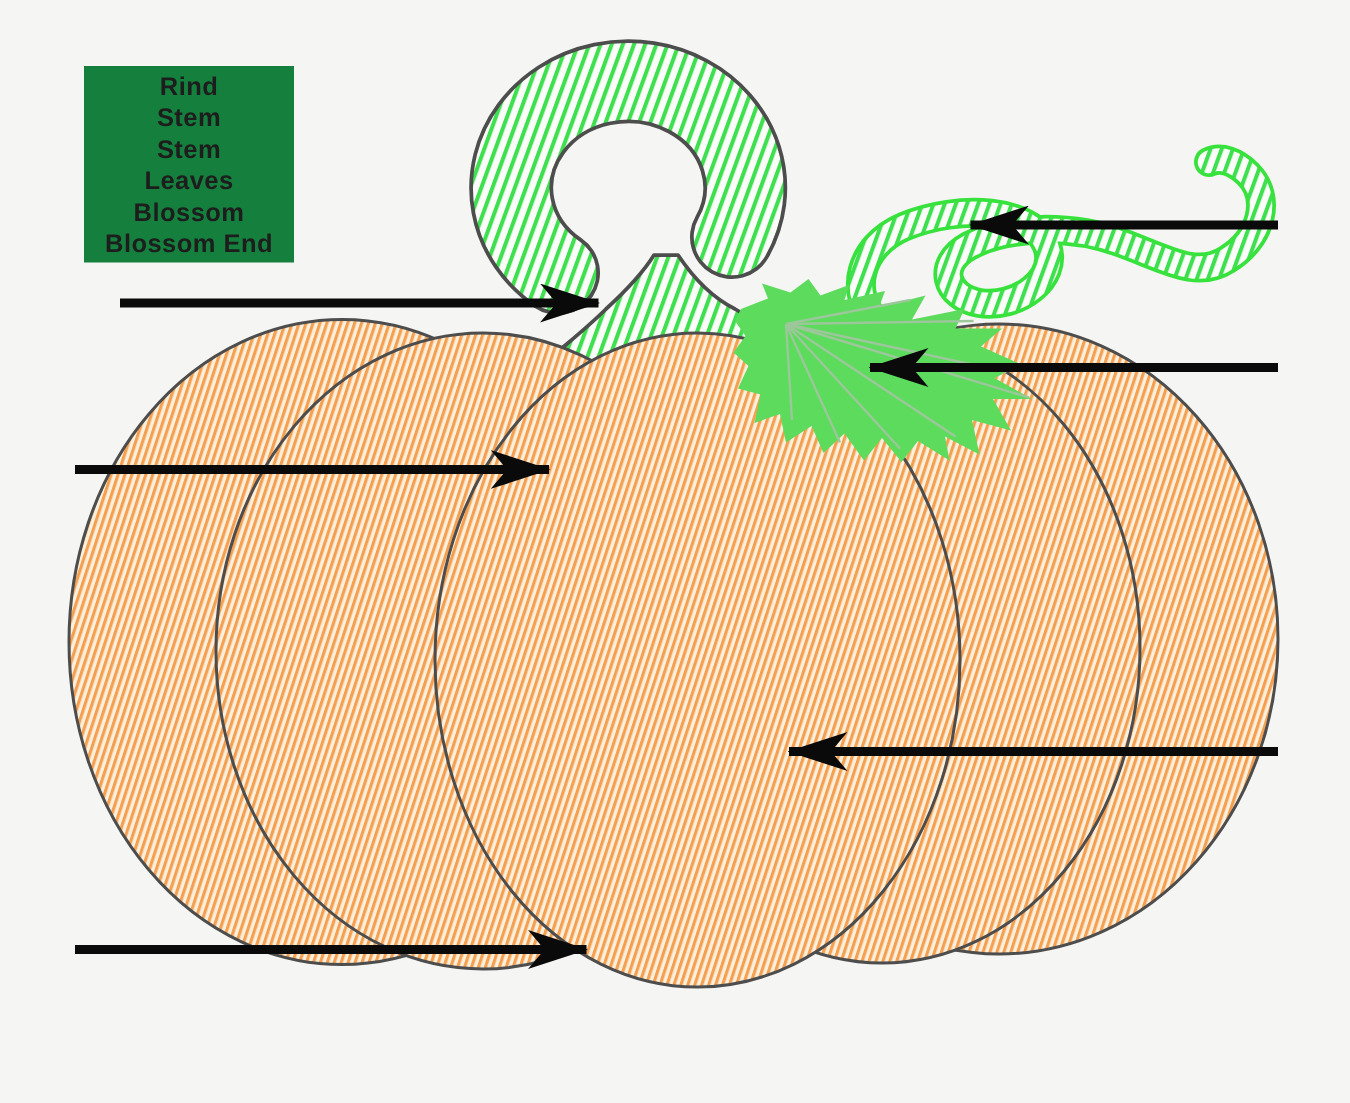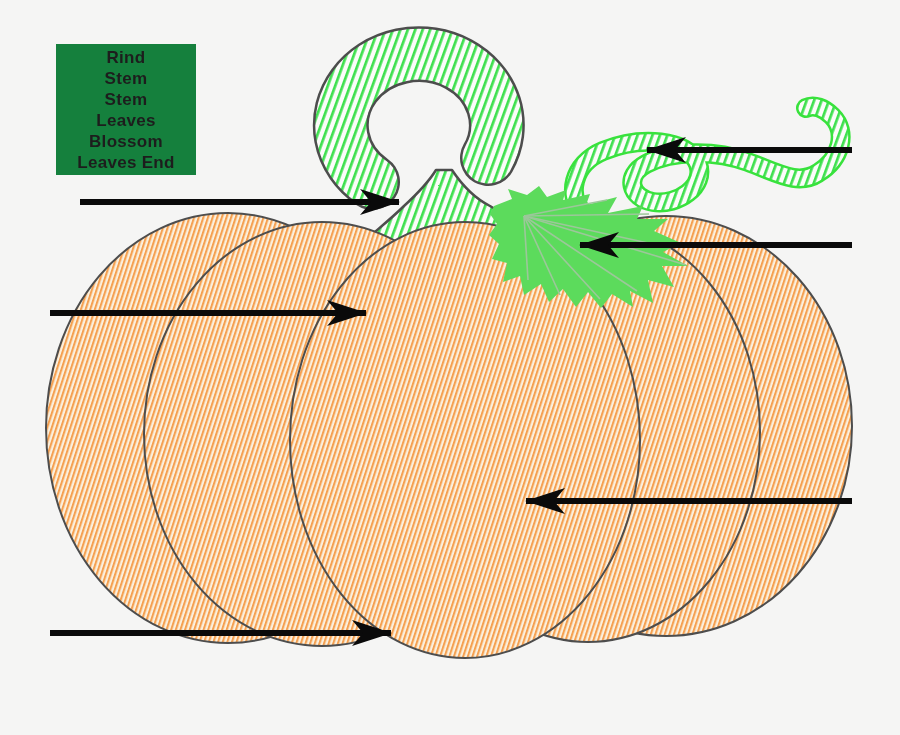--- a/index.html
+++ b/index.html
@@ -90,16 +90,16 @@
       <line x1="50" y1="633" x2="391" y2="633" marker-end="url(#ah)"></line>
     </g>
   </svg>
 
   <div class="wordbank">
     <div class="w">Rind</div>
     <div class="w">Stem</div>
     <div class="w">Stem</div>
     <div class="w">Leaves</div>
     <div class="w">Blossom</div>
-    <div class="w">Leaves End</div>
+    <div class="w">Blossom End</div>
   </div>
 
 </div>
 
 </body></html>

